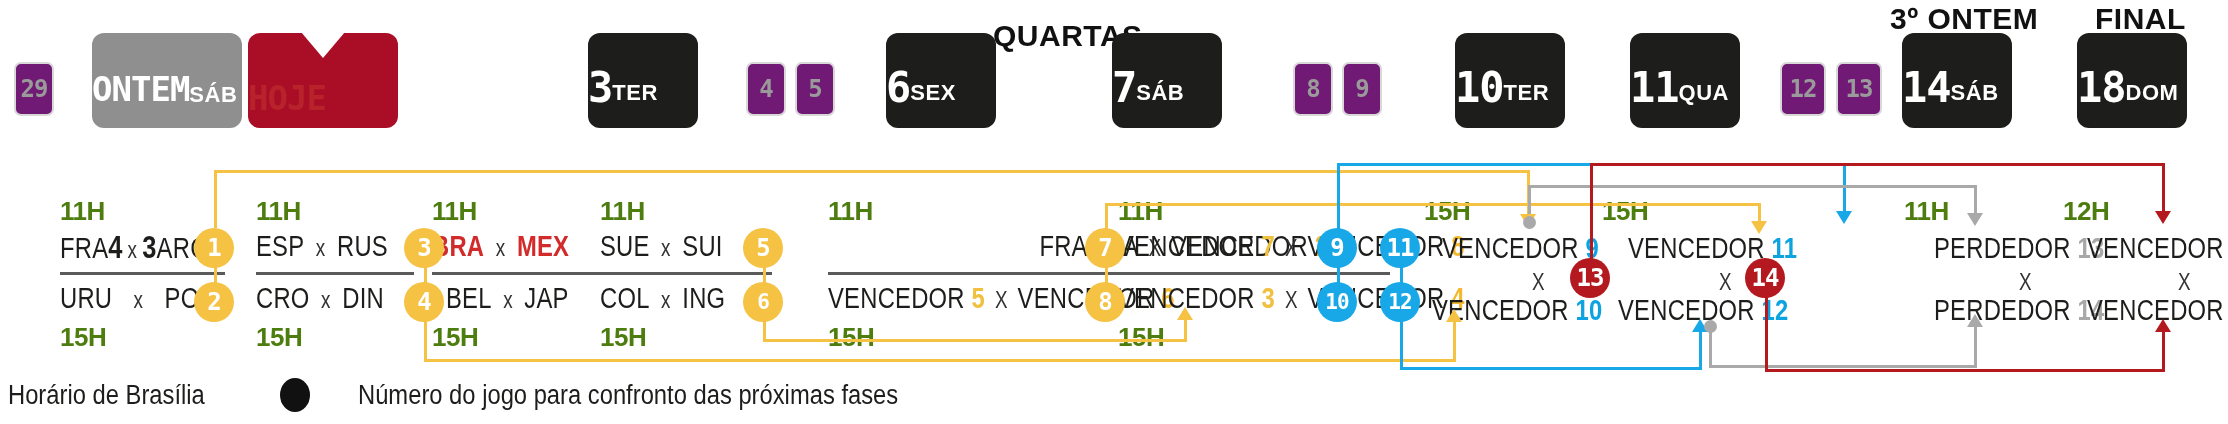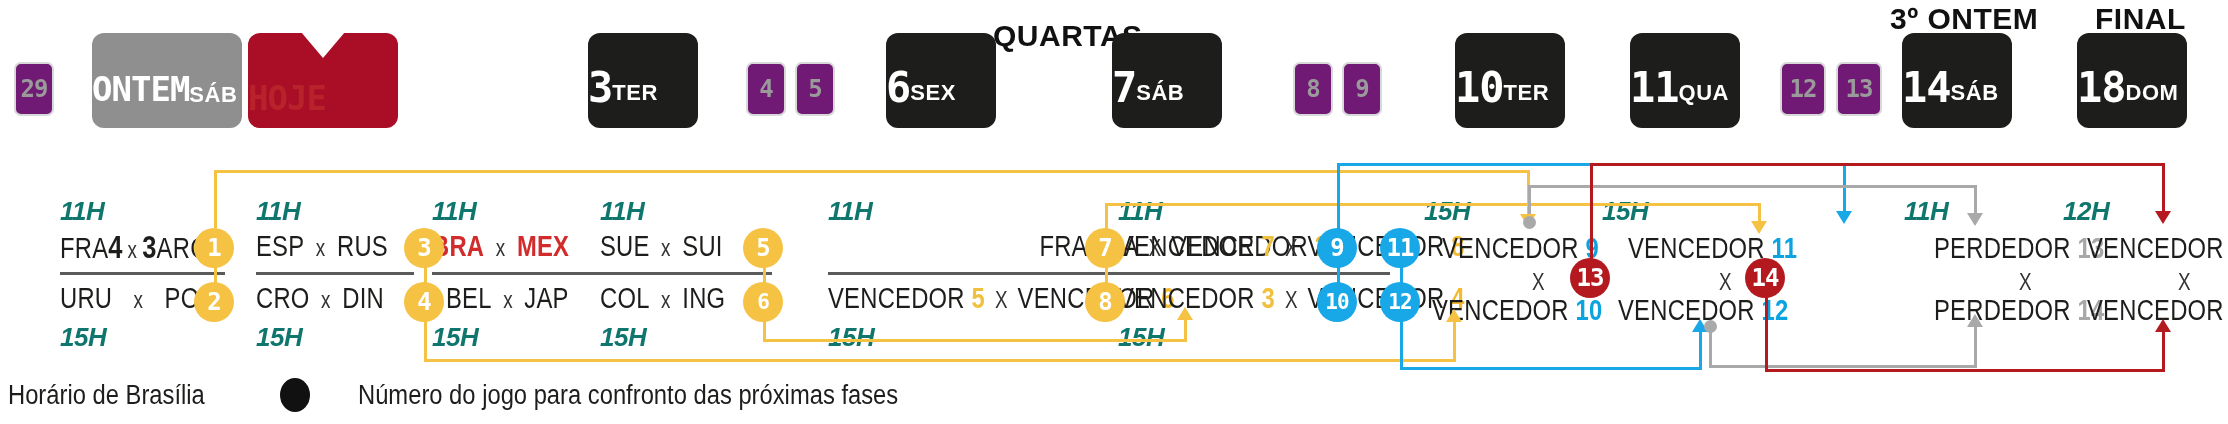--- a/index.html
+++ b/index.html
@@ -52,22 +52,22 @@
     border:2px solid #d8d8d8; background:#701a75;
     display:flex; align-items:center; justify-content:center;
     color:#9a9a9a; font-family:"DejaVu Sans Mono", monospace;
     font-weight:bold; font-size:24px; letter-spacing:-1px;
   }
   .ghost.two{ width:46px; }
 
   
   .match{ position:absolute; }
   .time{
-    position:absolute; font-weight:bold; font-size:26px; color:#0f766e;
-    font-family:"Liberation Sans", sans-serif; letter-spacing:-0.5px;font-style:italic;
+    position:absolute; font-weight:bold; font-size:26px; color:#4d7c0f;
+    font-family:"Liberation Sans", sans-serif; letter-spacing:-0.5px;
   }
   .row{
     position:absolute; white-space:nowrap;
     font-family:"Liberation Sans Narrow","Liberation Sans", sans-serif;
     font-size:29px; color:#1d1d1b; letter-spacing:0.3px;
     transform:scaleX(0.82); transform-origin:left center;
   }
   .row.rt{ transform-origin:right center; }
   .hr{ position:absolute; height:3px; background:#5a5a5a; }
   .x{ font-size:23px; padding:0 6px; color:#333; }

